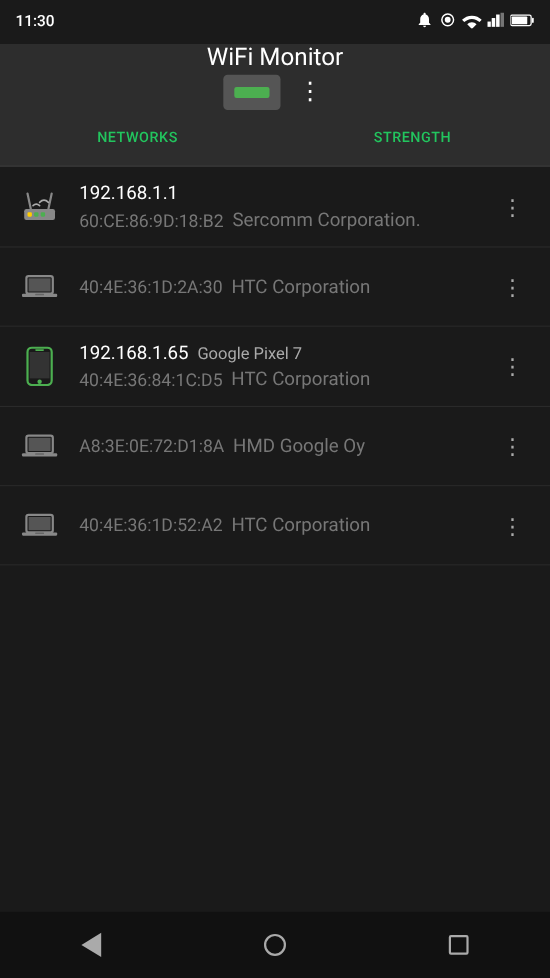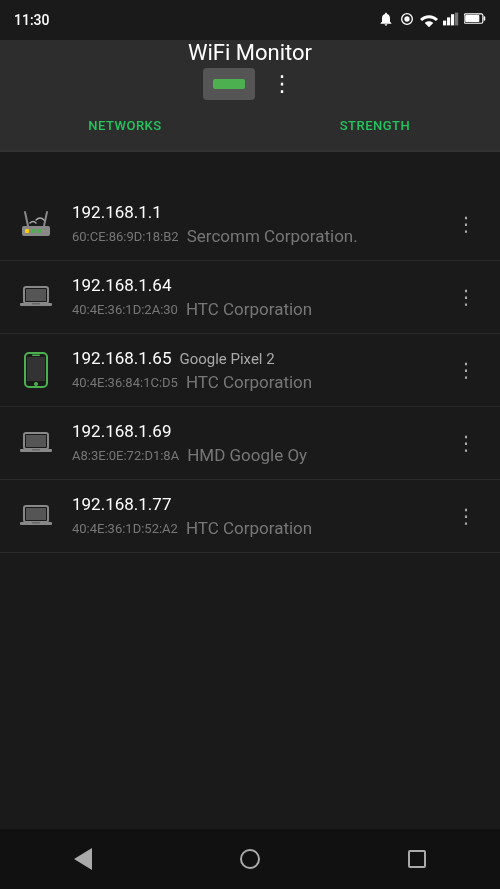--- a/index.html
+++ b/index.html
@@ -109,21 +109,20 @@
       bottom: -2px;
       left: 0;
       right: 0;
       height: 3px;
       background: #4caf50;
     }
 
     
     .device-list {
       background: #1a1a1a;
-      margin-top: 36px;
     }
     .device-item {
       display: flex;
       align-items: center;
       padding: 14px 16px;
       border-bottom: 1px solid #2a2a2a;
       min-height: 72px;
     }
     .device-icon {
       width: 40px;
@@ -151,21 +150,21 @@
     .device-name {
       font-size: 15px;
       color: #aaa;
     }
     .device-mac-row {
       display: flex;
       align-items: center;
       gap: 8px;
     }
     .device-mac {
-      font-size: 13px;
+      font-size: 16px;
       color: #777;
     }
     .device-corp {
       font-size: 17px;
       color: #777;
     }
     .device-menu-btn {
       color: #aaa;
       font-size: 20px;
       padding: 8px;
@@ -321,87 +320,78 @@
   <div class="device-item">
     <div class="device-icon icon-device">
       <svg width="36" height="36" viewBox="0 0 36 36" fill="none">
         <rect x="6" y="8" width="24" height="16" rx="2" stroke="#888" stroke-width="2" fill="none"></rect>
         <rect x="8" y="10" width="20" height="12" fill="#555"></rect>
         <rect x="2" y="24" width="32" height="3" rx="1" fill="#888"></rect>
         <rect x="14" y="24" width="8" height="1.5" rx="0.5" fill="#666"></rect>
       </svg>
     </div>
     <div class="device-info">
-      <div class="device-ip-row">
-        <span class="device-ip">192.168.1.64</span>
-      </div>
       <div class="device-mac-row">
         <span class="device-mac">40:4E:36:1D:2A:30</span>
         <span class="device-corp">HTC Corporation</span>
       </div>
     </div>
     <div class="device-menu-btn">⋮</div>
   </div>
 
   <div class="device-item">
     <div class="device-icon icon-phone">
       <svg width="30" height="36" viewBox="0 0 30 36" fill="none">
         <rect x="4" y="1" width="22" height="34" rx="4" stroke="#4caf50" stroke-width="2" fill="none"></rect>
         <rect x="6" y="5" width="18" height="24" fill="#333"></rect>
         <circle cx="15" cy="32" r="2" fill="#4caf50"></circle>
         <rect x="11" y="2.5" width="8" height="1.5" rx="0.75" fill="#4caf50"></rect>
       </svg>
     </div>
     <div class="device-info">
       <div class="device-ip-row">
         <span class="device-ip">192.168.1.65</span>
-        <span class="device-name">Google Pixel 2</span>
+        <span class="device-name">Google Pixel 7</span>
       </div>
       <div class="device-mac-row">
         <span class="device-mac">40:4E:36:84:1C:D5</span>
         <span class="device-corp">HTC Corporation</span>
       </div>
     </div>
     <div class="device-menu-btn">⋮</div>
   </div>
 
   <div class="device-item">
     <div class="device-icon icon-device">
       <svg width="36" height="36" viewBox="0 0 36 36" fill="none">
         <rect x="6" y="8" width="24" height="16" rx="2" stroke="#888" stroke-width="2" fill="none"></rect>
         <rect x="8" y="10" width="20" height="12" fill="#555"></rect>
         <rect x="2" y="24" width="32" height="3" rx="1" fill="#888"></rect>
         <rect x="14" y="24" width="8" height="1.5" rx="0.5" fill="#666"></rect>
       </svg>
     </div>
     <div class="device-info">
-      <div class="device-ip-row">
-        <span class="device-ip">192.168.1.69</span>
-      </div>
       <div class="device-mac-row">
         <span class="device-mac">A8:3E:0E:72:D1:8A</span>
         <span class="device-corp">HMD Google Oy</span>
       </div>
     </div>
     <div class="device-menu-btn">⋮</div>
   </div>
 
   <div class="device-item">
     <div class="device-icon icon-device">
       <svg width="36" height="36" viewBox="0 0 36 36" fill="none">
         <rect x="6" y="8" width="24" height="16" rx="2" stroke="#888" stroke-width="2" fill="none"></rect>
         <rect x="8" y="10" width="20" height="12" fill="#555"></rect>
         <rect x="2" y="24" width="32" height="3" rx="1" fill="#888"></rect>
         <rect x="14" y="24" width="8" height="1.5" rx="0.5" fill="#666"></rect>
       </svg>
     </div>
     <div class="device-info">
-      <div class="device-ip-row">
-        <span class="device-ip">192.168.1.77</span>
-      </div>
       <div class="device-mac-row">
         <span class="device-mac">40:4E:36:1D:52:A2</span>
         <span class="device-corp">HTC Corporation</span>
       </div>
     </div>
     <div class="device-menu-btn">⋮</div>
   </div>
 
 </div>
 

